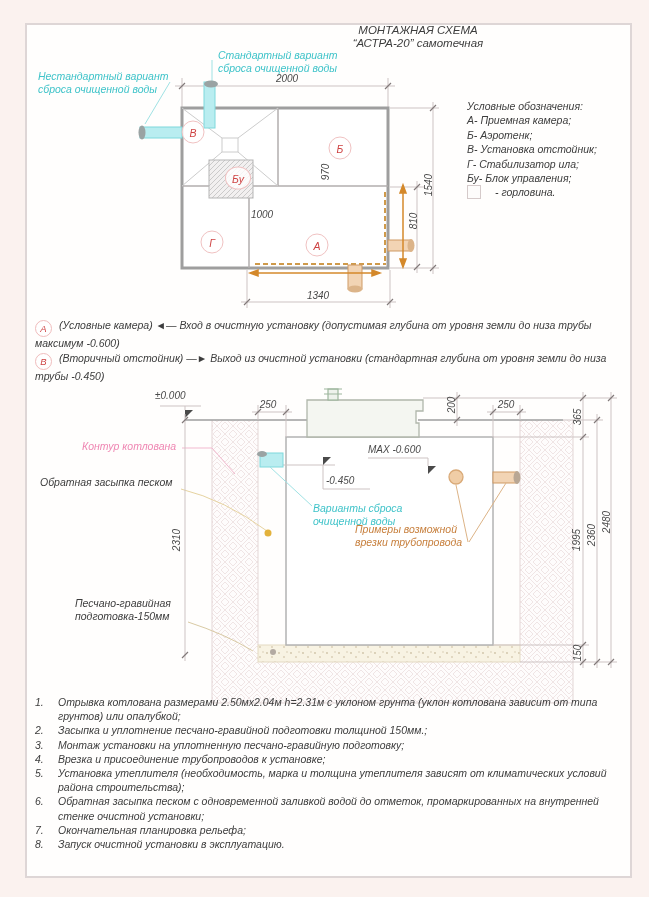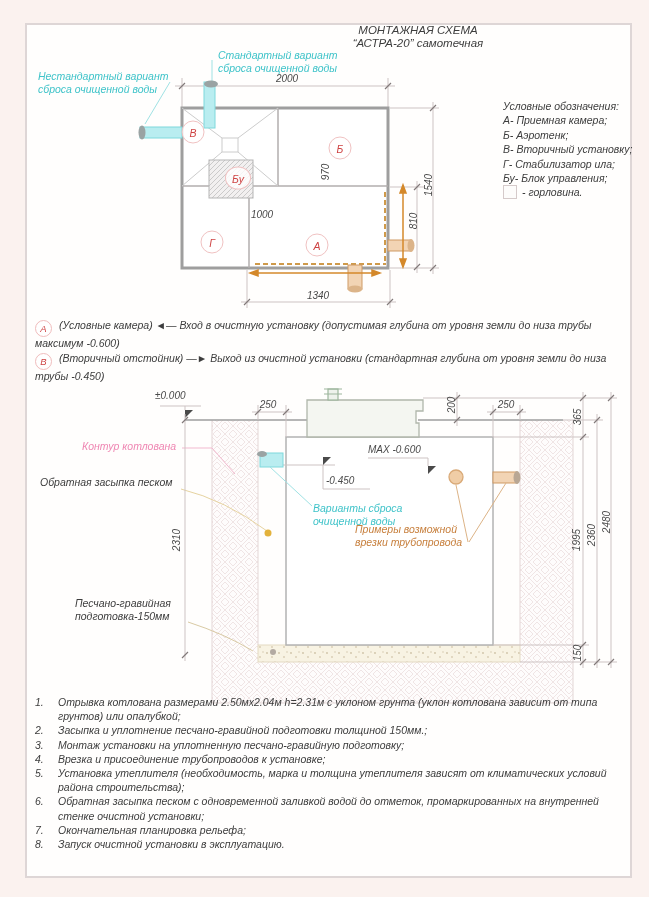--- a/index.html
+++ b/index.html
@@ -7,23 +7,23 @@
   .canvas{position:relative;width:576px;height:897px;font-style:italic;color:#3d3d3d;text-decoration:underline;}
   .sheet{position:absolute;left:25px;top:23px;width:603px;height:851px;background:#fffefd;border:2px solid #ded6d6;}
   .lbl{position:absolute;font-size:10.5px;line-height:12.5px;white-space:pre-line;}
   .dim{position:absolute;font-size:10px;color:#4a4a4a;white-space:nowrap;}
   .cx{transform:translateX(-50%);}
   .rot{transform:translate(-50%,-50%) rotate(-90deg);transform-origin:center;}
   .cyan{color:#3fc3c9;}
   .orange{color:#c77f3c;}
   .pink{color:#ef87b3;}
   .title{font-size:11.5px;line-height:13px;white-space:nowrap;}
-  .legend{position:absolute;left:467px;top:99px;font-size:10.5px;line-height:14.4px;margin-left:36px;}
+  .legend{position:absolute;left:467px;top:99px;font-size:10.5px;line-height:14.4px;}
   .legend .row{white-space:nowrap;}
-  .neck-row{display:flex;gap:5px;}
+  .neck-row{display:flex;gap:14px;}
   .neck-box{display:inline-block;width:12px;height:12px;border:1px solid #d5caca;background:#fdfcfb;}
   .badge{display:inline-flex;align-items:center;justify-content:center;width:15px;height:15px;border:1px solid #f0bcbc;border-radius:50%;color:#ce4343;font-size:9.5px;background:rgba(255,255,255,.85);vertical-align:-3px;margin-right:4px;}
   .letter{position:absolute;display:flex;align-items:center;justify-content:center;width:21px;height:21px;border:1px solid #f0c2c2;border-radius:50%;color:#ce4343;font-size:10.5px;background:rgba(255,255,255,.8);transform:translate(-50%,-50%);}
   .notes{position:absolute;left:35px;top:319px;width:586px;font-size:10.5px;line-height:13.5px;}
   .notes p{margin:0 0 1px 0;}
   .works{position:absolute;left:35px;top:695px;width:586px;font-size:10.5px;line-height:14.2px;}
   .works .head{margin-bottom:1px;}
   .work-row{display:flex;}
   .work-num{flex:0 0 23px;}
   .work-text{flex:1;}
@@ -188,21 +188,21 @@
 
   <div class="lbl cyan" style="left:218px;top:49px">Стандартный вариант
 сброса очищенной воды</div>
   <div class="lbl cyan" style="left:38px;top:70px">Нестандартный вариант
 сброса очищенной воды</div>
 
   <div class="legend">
     <div class="row">Условные обозначения:</div>
     <div class="row">А- Приемная камера;</div>
     <div class="row">Б- Аэротенк;</div>
-    <div class="row">В- Вторичный установку;</div>
+    <div class="row">В- Установка отстойник;</div>
     <div class="row">Г- Стабилизатор ила;</div>
     <div class="row">Бу- Блок управления;</div>
     <div class="row neck-row">
       <span class="neck-box"></span>
       <span>- горловина.</span>
     </div>
   </div>
 
   <div class="letter" style="left:193px;top:132px">В</div>
   <div class="letter" style="left:340px;top:148px">Б</div>

